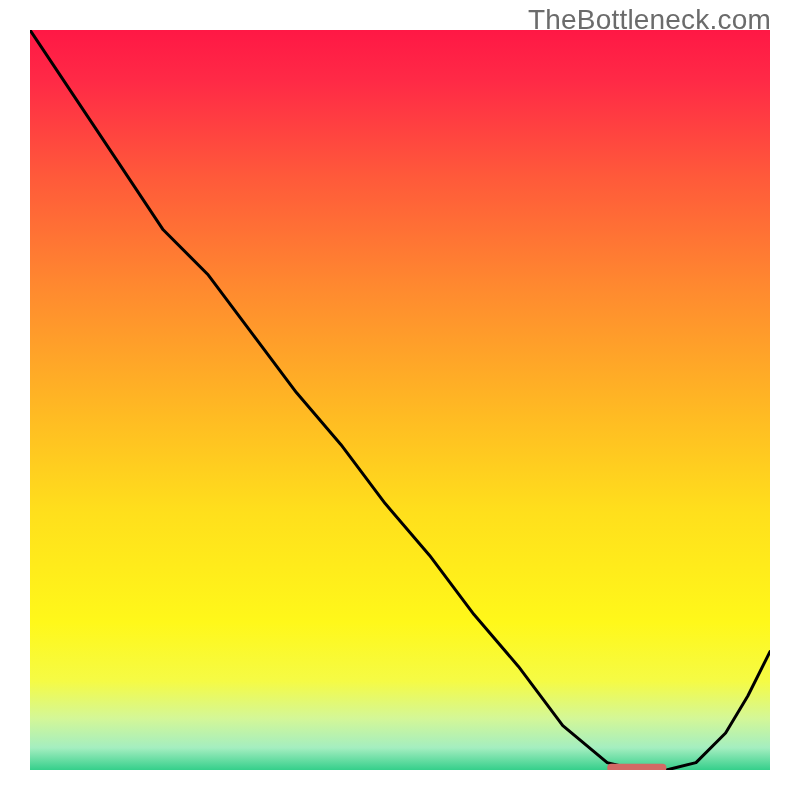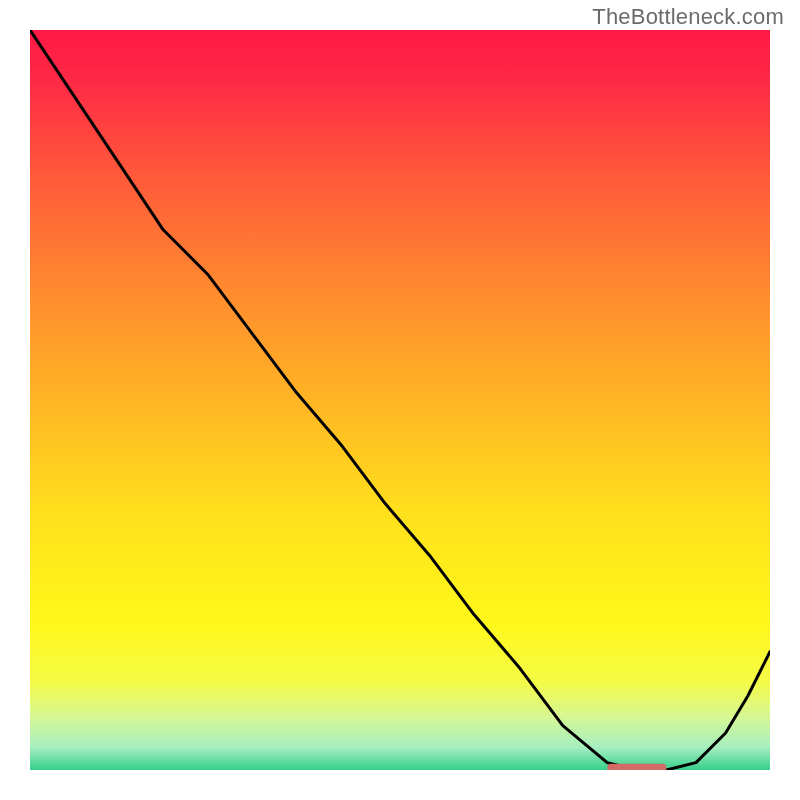--- a/index.html
+++ b/index.html
@@ -12,23 +12,23 @@
     overflow: hidden;
   }
   .page {
     position: relative;
     width: 800px;
     height: 800px;
   }
   .watermark {
     position: absolute;
     top: 4px;
-    right: 16px;
+    right: 29px;
     color: #6b6b6b;
-    font-size: 22px;
+    font-size: 28px;
     font-weight: 500;
     letter-spacing: 0.2px;
   }
   .plot-wrap {
     position: absolute;
     left: 30px;
     top: 30px;
     width: 740px;
     height: 740px;
   }

